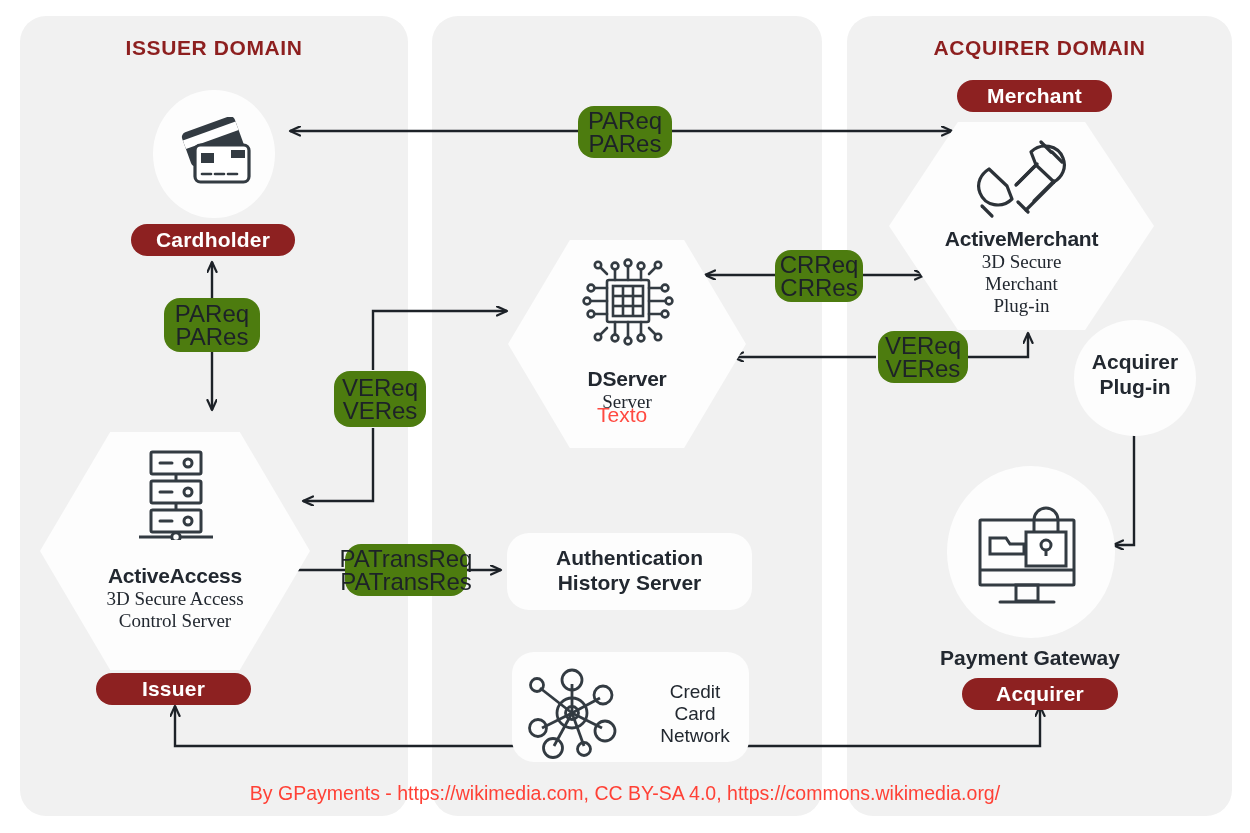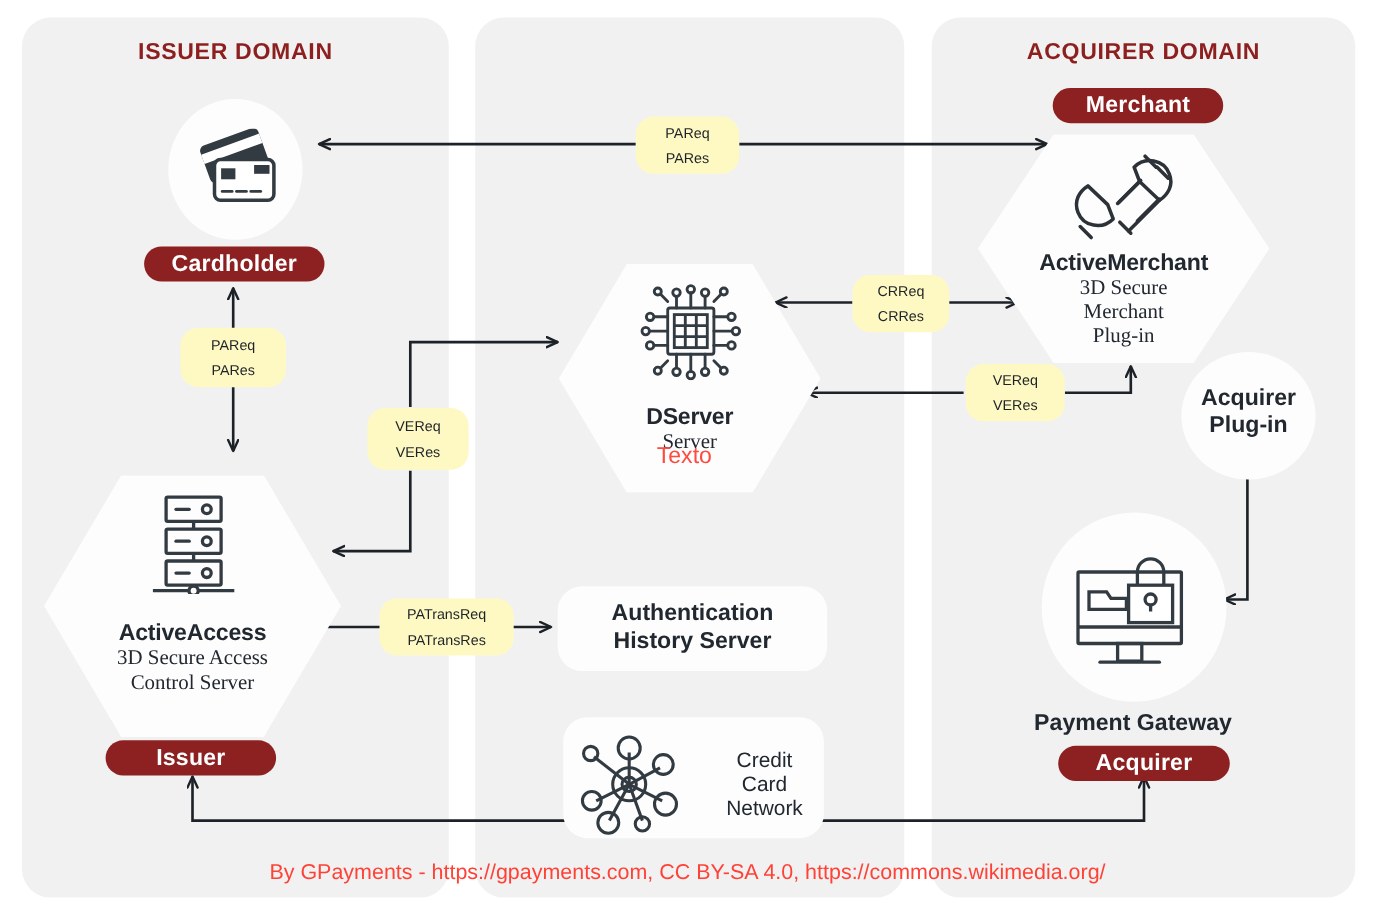--- a/index.html
+++ b/index.html
@@ -41,22 +41,22 @@
 
   .badge{
     position:absolute;background:#8d2121;color:#ffffff;border-radius:16px;
     font-weight:bold;font-size:21px;text-align:center;
     display:flex;align-items:center;justify-content:center;
     letter-spacing:.2px;
   }
 
   
   .msg{
-    position:absolute;background:#fef9c3;border-radius:16px;
-    color:#1d2228;font-size:13px;line-height:23px;text-align:center;
+    position:absolute;background:#4d7c0f;border-radius:16px;
+    color:#1d2228;font-size:24px;line-height:23px;text-align:center;
     display:flex;flex-direction:column;align-items:center;justify-content:center;
     padding:6px 10px;box-sizing:border-box;
   }
 
   .plain-label{
     position:absolute;color:#222830;font-size:19px;line-height:22px;text-align:center;
   }
   .bold-label{
     position:absolute;color:#222830;font-size:21px;font-weight:bold;
     line-height:25px;text-align:center;
@@ -334,15 +334,15 @@
   <div class="msg" style="left:878px;top:331px;width:90px;height:52px;">
     <span>VEReq</span>
     <span>VERes</span>
   </div>
 
   <div class="msg" style="left:345px;top:544px;width:122px;height:52px;">
     <span>PATransReq</span>
     <span>PATransRes</span>
   </div>
 
-  <div class="attribution" style="left:0px;top:782px;width:1250px;">By GPayments - https://gpayments.com, CC BY-SA 4.0, https://commons.wikimedia.org/</div>
+  <div class="attribution" style="left:0px;top:782px;width:1250px;">By GPayments - https://wikimedia.com, CC BY-SA 4.0, https://commons.wikimedia.org/</div>
 
 </div>
 
 </body></html>

